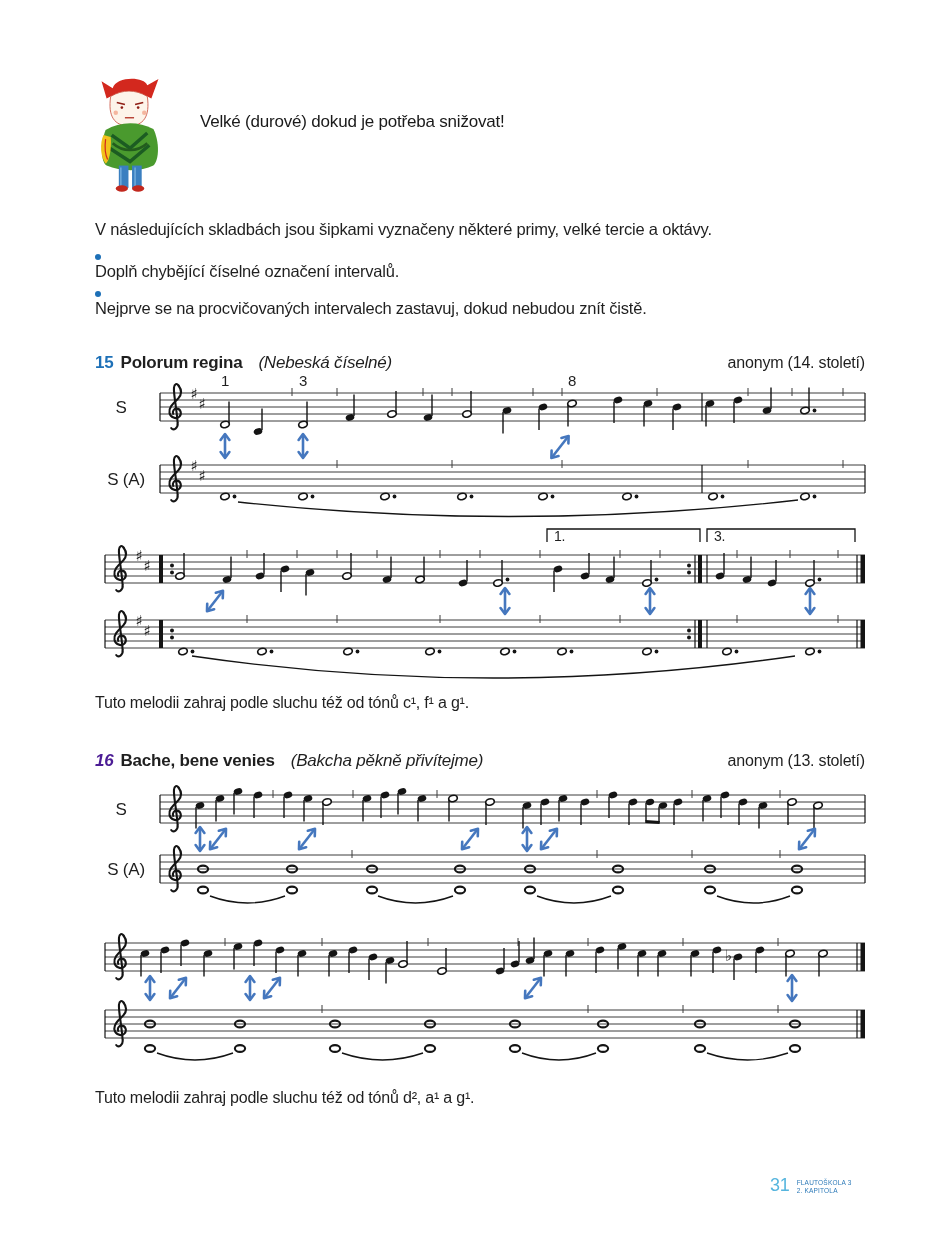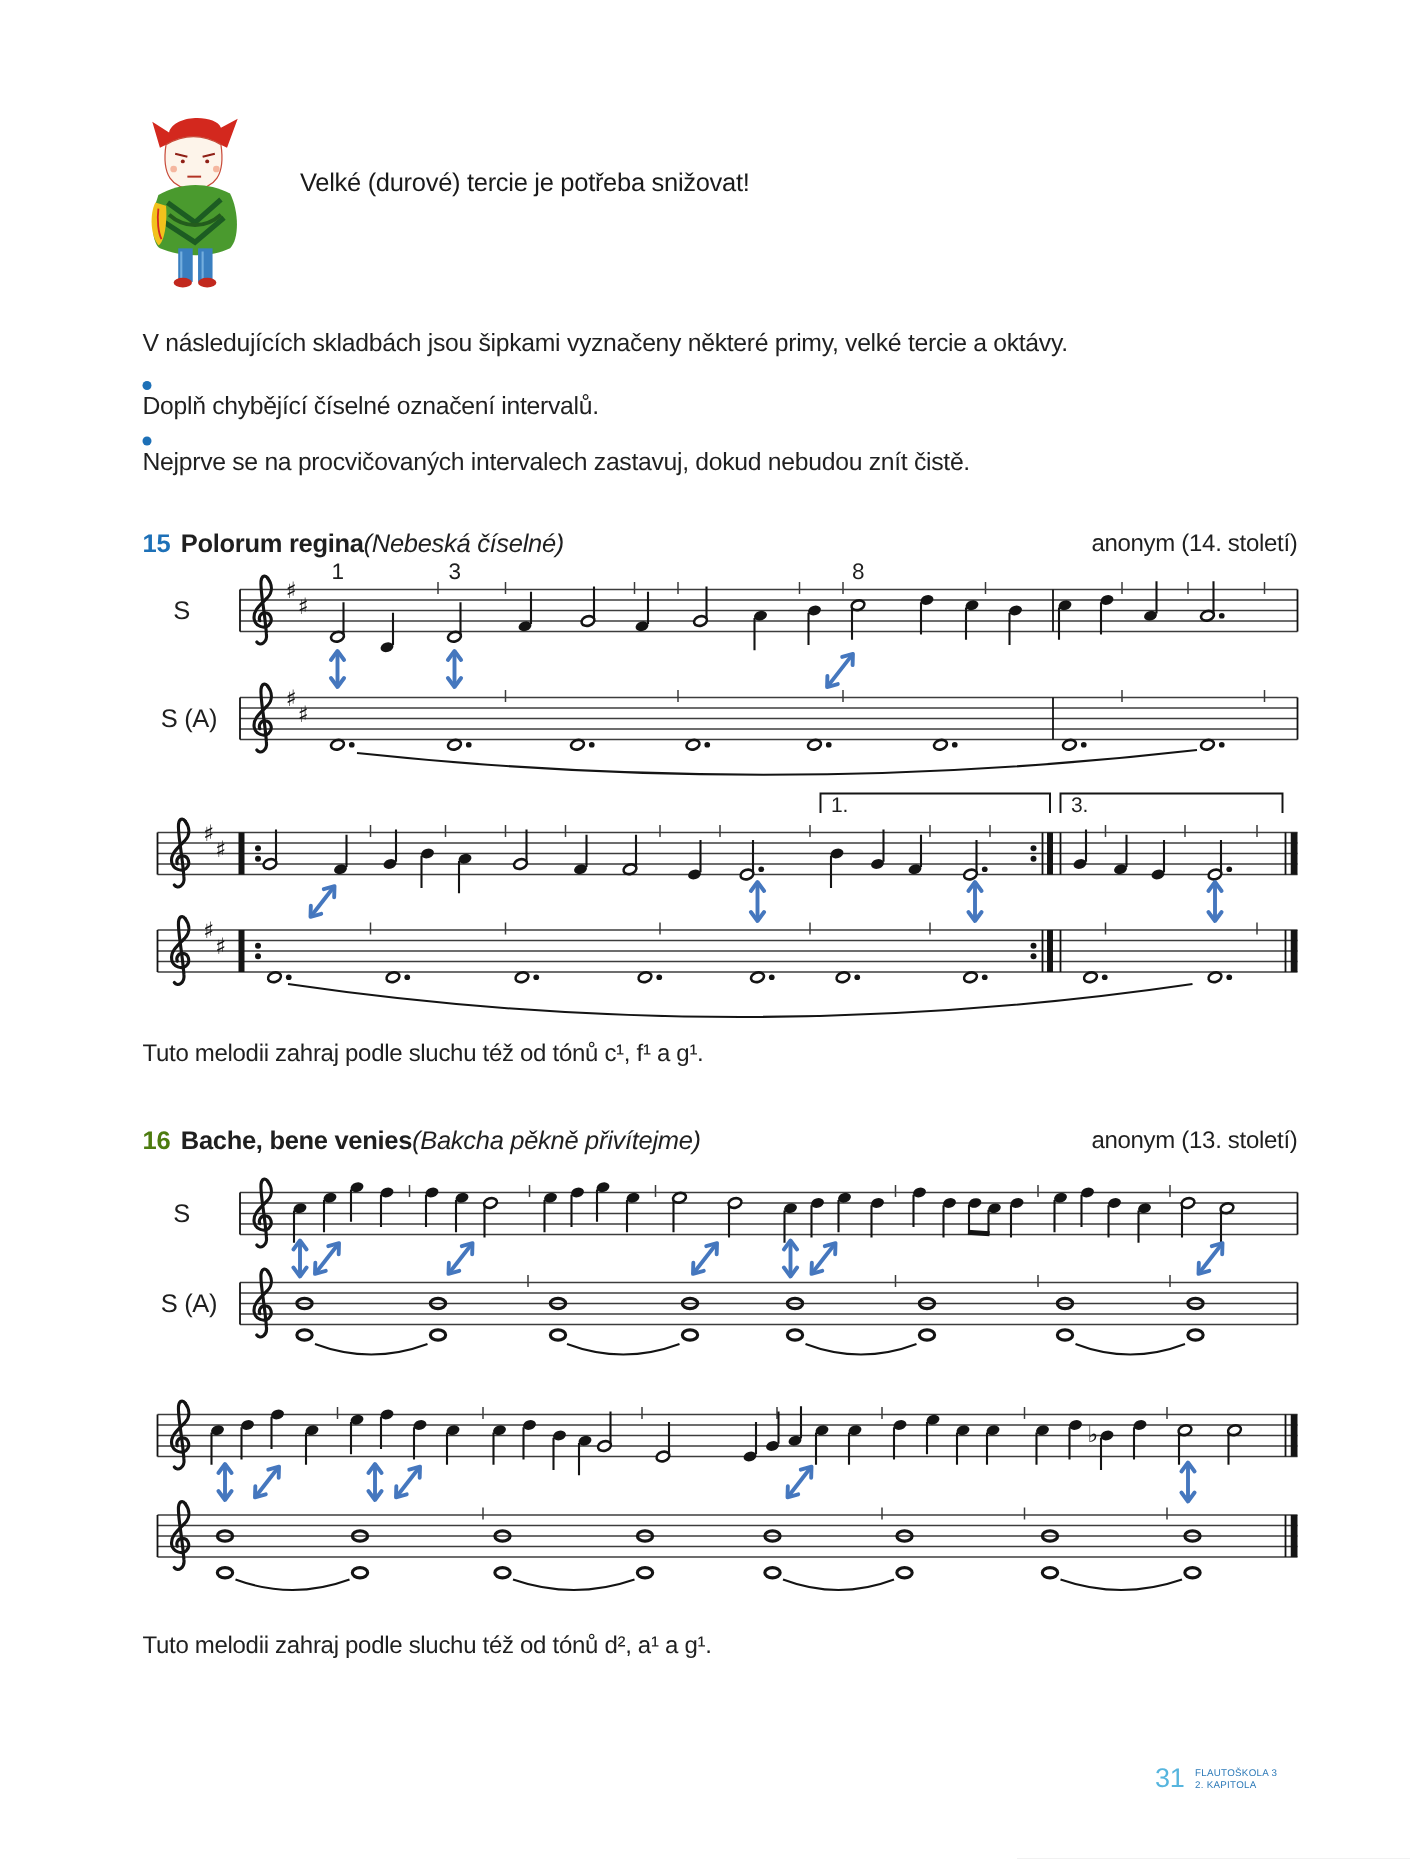--- a/index.html
+++ b/index.html
@@ -7,21 +7,21 @@
         font-family:"Liberation Sans",sans-serif;color:#1f1f1f;overflow:hidden;letter-spacing:-0.2px;}
   .abs{position:absolute;}
   .callout{left:200px;top:112px;width:520px;font-size:17px;}
   .para{left:95px;top:220px;width:740px;font-size:16.5px;}
   .bullets{left:95px;top:246px;width:760px;list-style:none;margin:0;padding:0;font-size:16.5px;}
   .bullets li{display:flex;align-items:flex-start;line-height:23px;flex-direction:column;}
   .dot{width:6px;height:6px;border-radius:50%;margin:8px 8px 0 0;flex:0 0 6px;}
   .heading{left:95px;width:770px;display:flex;align-items:center;font-size:17px;}
   .h15{top:353px;} .h16{top:751px;}
   .pnum{font-weight:bold;margin-right:7px;}
-  .ptitle{font-weight:bold;margin-right:0;}
+  .ptitle{font-weight:bold;margin-right:16px;}
   .psub{font-style:italic;}
   .pattr{margin-left:auto;font-size:16px;}
   .notetext{left:95px;width:700px;font-size:16px;}
   .n15{top:694px;} .n16{top:1089px;}
   .sys{position:absolute;left:0;overflow:visible;}
   .footer{left:770px;top:1176px;display:flex;align-items:flex-start;gap:7px;}
   .footer .num{font-size:18px;line-height:18px;}
   .footer .small{font-size:6.5px;line-height:7.5px;letter-spacing:0.2px;padding-top:3px;}
   .mascot{left:98px;top:72px;}
 </style>
@@ -44,21 +44,21 @@
     <path d="M5,62 C1,70 2,84 7,90 C11,88 13,74 12,64 Z" fill="#f2c21c"></path>
     <path d="M7,66 C6,74 7,82 9,86" stroke="#d3281e" stroke-width="1.2" fill="none"></path>
     <path d="M14,70 C24,79 38,79 48,70" stroke="#235c1d" stroke-width="2.6" fill="none"></path>
     <rect x="20" y="92" width="9.5" height="22" fill="#3a7fc0"></rect>
       <rect x="33" y="92" width="9.5" height="22" fill="#3a7fc0"></rect>
     <path d="M22,94 L22,112 M36,94 L36,112" stroke="#74aede" stroke-width="1.4"></path>
     <ellipse cx="23" cy="114.5" rx="6" ry="3.2" fill="#c2281e"></ellipse>
       <ellipse cx="39" cy="114.5" rx="6" ry="3.2" fill="#c2281e"></ellipse>
   </svg>
 
-  <div class="abs callout" style="color: rgb(26, 26, 26);">Velké (durové) tercie je potřeba snižovat!</div>
+  <div class="abs callout" style="color: rgb(26, 26, 26);">Velké (durové) dokud je potřeba snižovat!</div>
 
   <div class="abs para">V následujících skladbách jsou šipkami vyznačeny některé primy, velké tercie a oktávy.</div>
 
   <ul class="abs bullets">
       <li>
         <span class="dot" style="background: rgb(29, 112, 183);"></span>
         <span>Doplň chybějící číselné označení intervalů.</span>
       </li>
       <li>
         <span class="dot" style="background: rgb(29, 112, 183);"></span>
@@ -326,21 +326,21 @@
       <g transform="rotate(0 810 601)">
         <line x1="810" y1="589" x2="810" y2="613" stroke="#4577be" stroke-width="2.6"></line>
         <path d="M 805.6,594 L 810,588 L 814.4,594" fill="none" stroke="#4577be" stroke-width="2.6" stroke-linecap="round" stroke-linejoin="round"></path>
         <path d="M 805.6,608 L 810,614 L 814.4,608" fill="none" stroke="#4577be" stroke-width="2.6" stroke-linecap="round" stroke-linejoin="round"></path>
       </g>
     </svg>
 
   <div class="abs notetext n15">Tuto melodii zahraj podle sluchu též od tónů c¹, f¹ a g¹.</div>
 
   <div class="abs heading h16">
-    <span class="pnum" style="color: #4d7c0f;">16</span>
+    <span class="pnum" style="color: #4c1d95; font-style: italic;">16</span>
     <span class="ptitle">Bache, bene venies</span>
     <span class="psub">(Bakcha pěkně přivítejme)</span>
     <span class="pattr">anonym (13. století)</span>
   </div>
 
   <svg class="sys" width="940" height="135" viewBox="0 778 940 135" style="top: 778px;">
       <line x1="160" y1="795" x2="865" y2="795" stroke="#3c3c3c" stroke-width="1"></line>
       <line x1="160" y1="802" x2="865" y2="802" stroke="#3c3c3c" stroke-width="1"></line>
       <line x1="160" y1="809" x2="865" y2="809" stroke="#3c3c3c" stroke-width="1"></line>
       <line x1="160" y1="816" x2="865" y2="816" stroke="#3c3c3c" stroke-width="1"></line>

